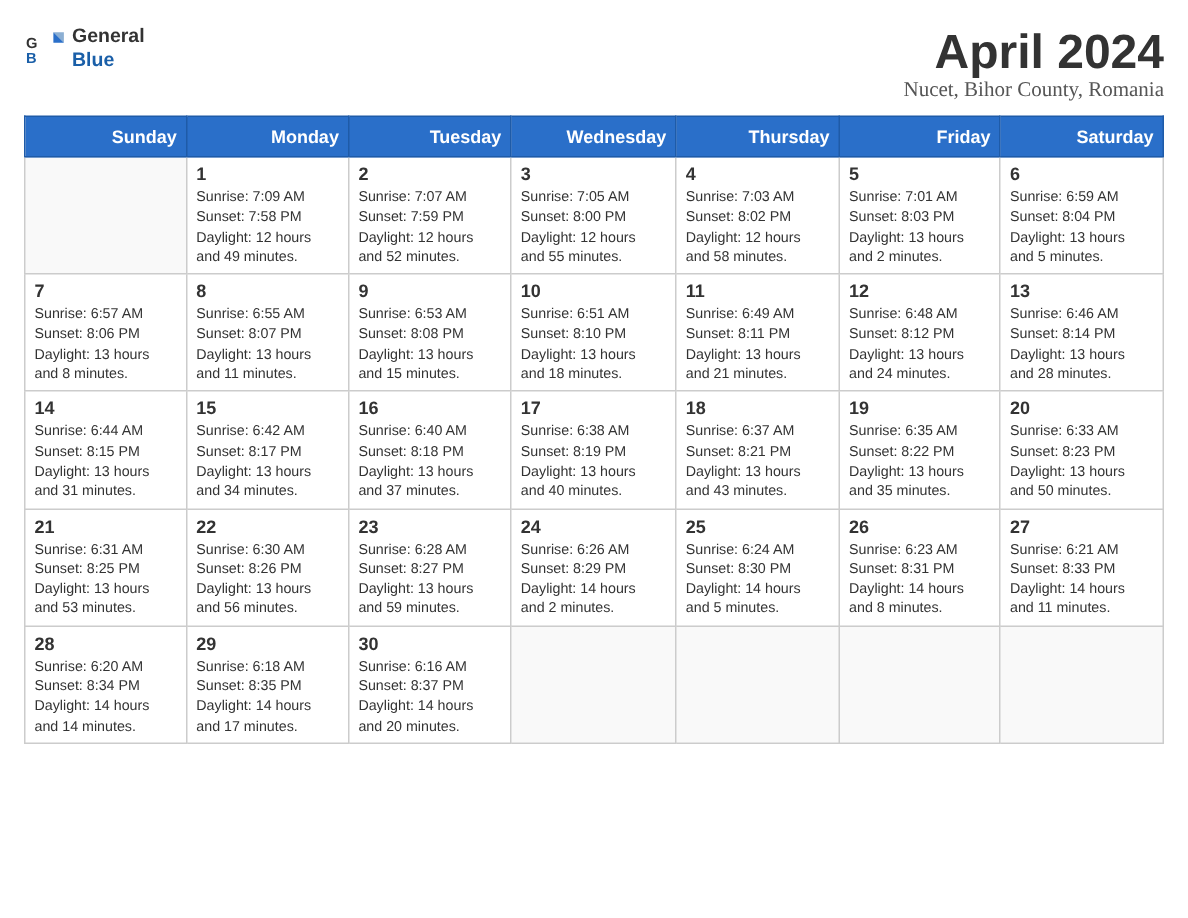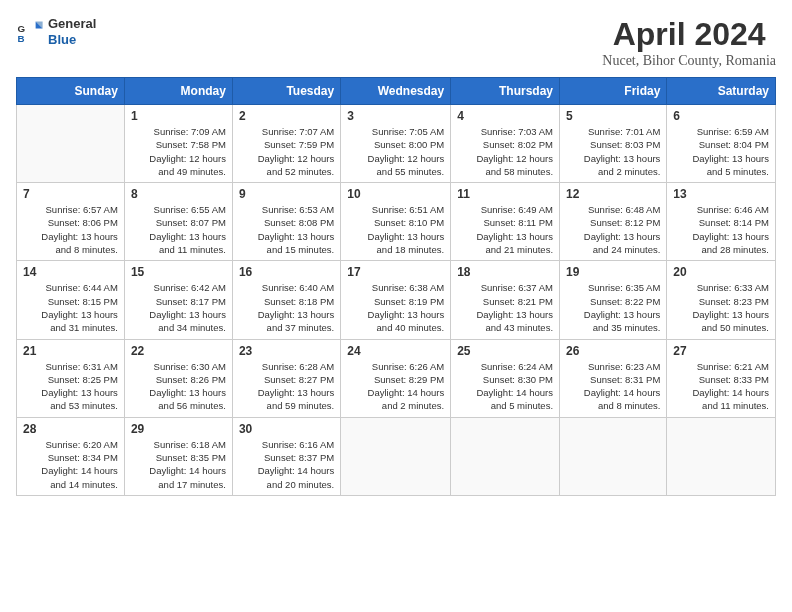--- a/index.html
+++ b/index.html
@@ -28,21 +28,21 @@
       line-height: 1.2;
     }
     .logo-general { color: #333; }
     .logo-blue { color: #1a5fa8; }
     .logo-icon {
       width: 28px;
       height: 28px;
       margin-right: 4px;
     }
     .title-section {
-      text-align: center;
+      text-align: right;
     }
     .month-title {
       font-size: 32px;
       font-weight: bold;
       color: #333;
     }
     .location {
       font-size: 14px;
       color: #555;
       font-family: Liberation Serif, serif;
@@ -76,21 +76,20 @@
     }
     .day-number {
       font-weight: bold;
       font-size: 12px;
       margin-bottom: 2px;
     }
     .day-info {
       font-size: 9.5px;
       color: #333;
       line-height: 1.4;
-      text-align: right;
     }
     .day-info span {
       display: block;
     }
   </style>
 </head>
 <body>
 
 <div class="header">
   <div class="logo">

